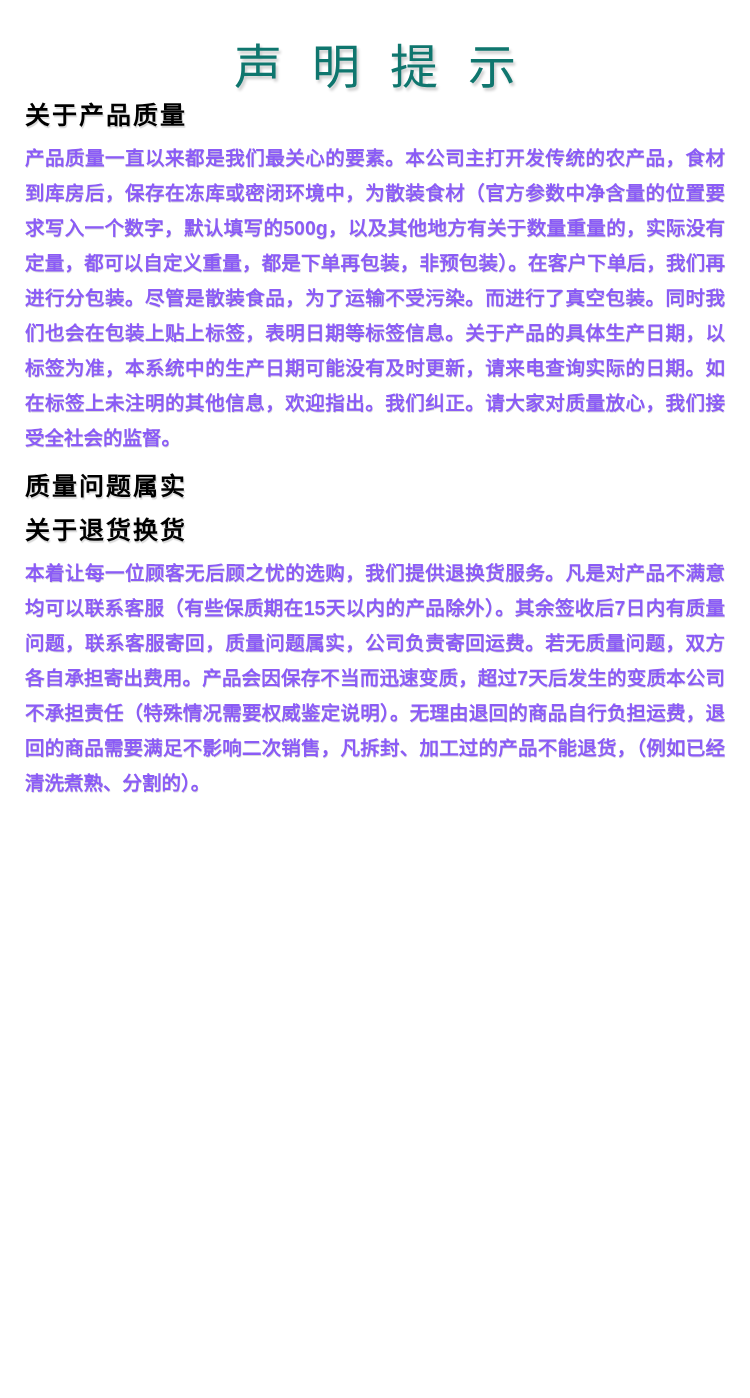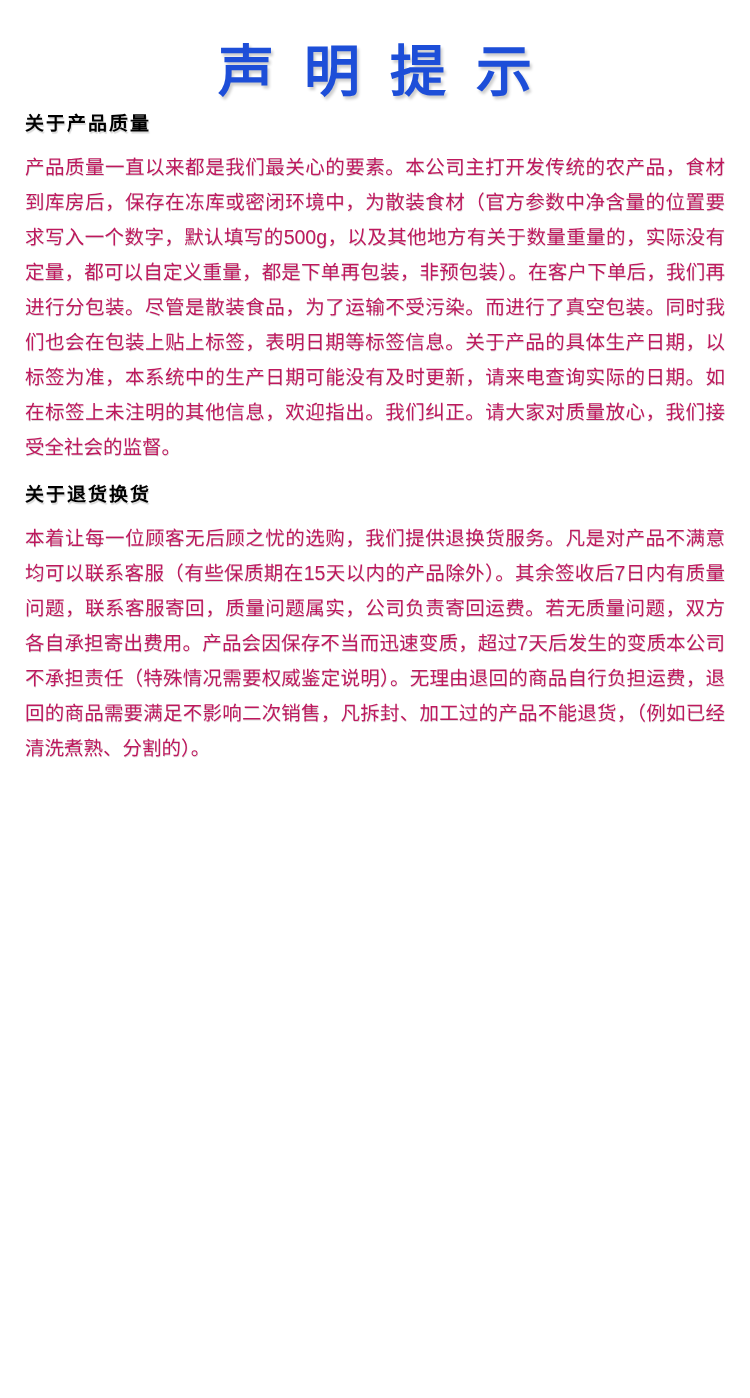--- a/index.html
+++ b/index.html
@@ -18,62 +18,64 @@
     height: 1398px;
     padding: 0 25px;
     background: #ffffff;
     color: #111111;
     font-family: "Liberation Sans", "DejaVu Sans", sans-serif;
   }
   .title {
     margin: 40px 0 2px 0;
     text-align: center;
     font-family: "Liberation Serif", "DejaVu Serif", serif;
-    font-weight: bold;
-    font-size: 56px;
+    font-weight: normal;
+    font-size: 48px;
     line-height: 1.15;
     letter-spacing: 30px;
     padding-left: 30px; 
-    color: #1d4ed8;
+    color: #0f766e;
     text-shadow: 2px 3px 3px rgba(0,0,0,0.20);
     white-space: nowrap;
   }
   .sec-h {
-    font-size: 19px;
+    font-size: 25px;
     font-weight: bold;
     letter-spacing: 2px;
     line-height: 36px;
     margin: 2px 0 8px 0;
     color: #000000;
     text-shadow: 1px 1.5px 1px rgba(0,0,0,0.15);
   }
   .sec-p {
     font-size: 19.5px;
     line-height: 35px;
     margin: 0 0 12px 0;
     text-align: justify;
-    color: #be185d;
+    color: #8b5cf6;
     text-shadow: 0.5px 1px 0.5px rgba(0,0,0,0.14);
+    font-weight: bold;
   }
 </style>
 </head>
 <body>
 
 <div class="page">
   <h1 class="title">声明提示</h1>
   <main id="sections">
   <section class="sec">
     <h2 class="sec-h">关于产品质量</h2>
     <p class="sec-p">产品质量一直以来都是我们最关心的要素。本公司主打开发传统的农产品，食材到库房后，保存在冻库或密闭环境中，为散装食材（官方参数中净含量的位置要求写入一个数字，默认填写的500g，以及其他地方有关于数量重量的，实际没有定量，都可以自定义重量，都是下单再包装，非预包装）。在客户下单后，我们再进行分包装。尽管是散装食品，为了运输不受污染。而进行了真空包装。同时我们也会在包装上贴上标签，表明日期等标签信息。关于产品的具体生产日期，以标签为准，本系统中的生产日期可能没有及时更新，请来电查询实际的日期。如在标签上未注明的其他信息，欢迎指出。我们纠正。请大家对质量放心，我们接受全社会的监督。</p>
   </section>
 
   <section class="sec">
-    <h2 class="sec-h">关于退货换货</h2>
+    <h2 class="sec-h">质量问题属实</h2>
   </section>
 
 
 
   <section class="sec">
+    <h2 class="sec-h">关于退货换货</h2>
     <p class="sec-p">本着让每一位顾客无后顾之忧的选购，我们提供退换货服务。凡是对产品不满意均可以联系客服（有些保质期在15天以内的产品除外）。其余签收后7日内有质量问题，联系客服寄回，质量问题属实，公司负责寄回运费。若无质量问题，双方各自承担寄出费用。产品会因保存不当而迅速变质，超过7天后发生的变质本公司不承担责任（特殊情况需要权威鉴定说明）。无理由退回的商品自行负担运费，退回的商品需要满足不影响二次销售，凡拆封、加工过的产品不能退货，（例如已经清洗煮熟、分割的）。</p>
   </section>
 
 </main>
 </div>
 
 </body></html>

